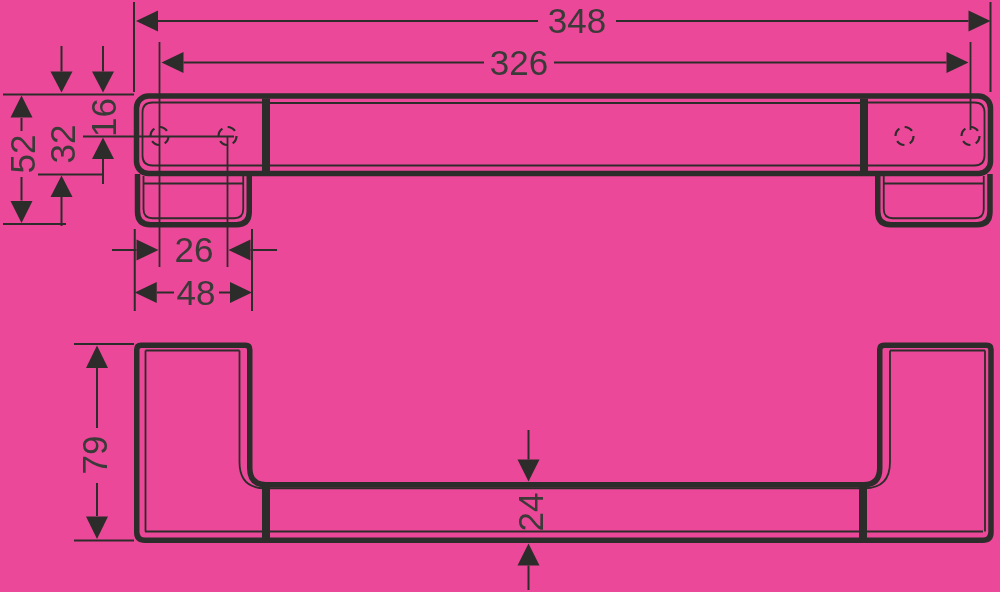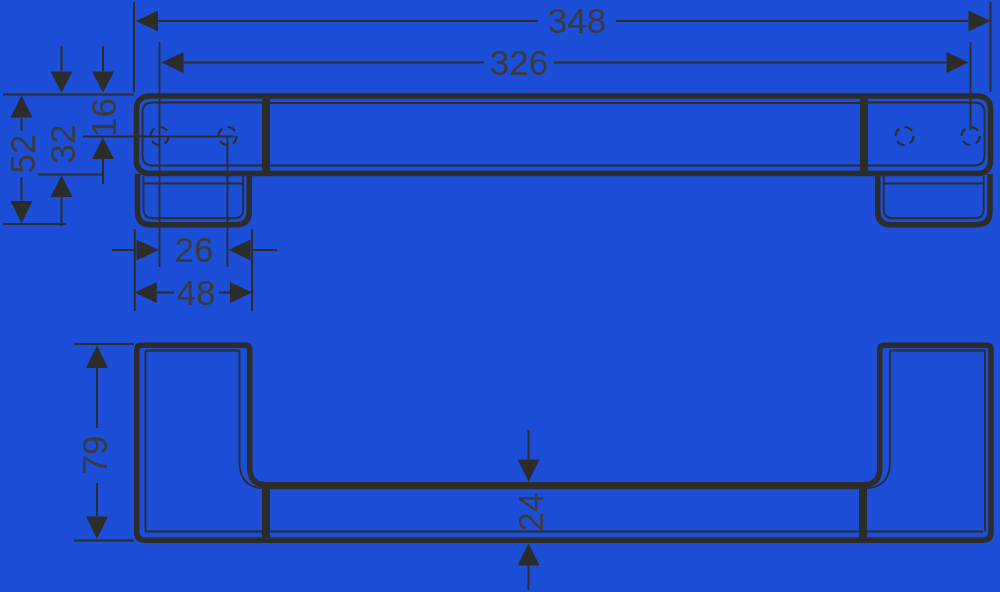--- a/index.html
+++ b/index.html
@@ -1,16 +1,16 @@
 <!DOCTYPE html>
 <html><head>
 <meta charset="utf-8">
 <style>
   html,body{margin:0;padding:0;background:#ffffff;}
-  .stage{position:relative;width:1000px;height:592px;background:#1d4ed8;overflow:hidden;
+  .stage{position:relative;width:1000px;height:592px;background:#ec4899;overflow:hidden;
          font-family:"Liberation Sans",sans-serif;}
   svg{display:block;}
   .s-thick{fill:none;stroke:#2c2c2a;stroke-width:5.5;}
   .s-div{fill:none;stroke:#2c2c2a;stroke-width:8;}
   .s-thin{fill:none;stroke:#2c2c2a;stroke-width:1.8;}
   .s-dim{fill:none;stroke:#2c2c2a;stroke-width:2;}
   .s-hole{fill:none;stroke:#2c2c2a;stroke-width:2.2;stroke-dasharray:8.5 5.6;}
   .arrow{fill:#2c2c2a;stroke:none;}
   .dim-text{font-family:"Liberation Sans",sans-serif;font-size:35px;fill:#3a3a38;
             text-anchor:middle;letter-spacing:0px;}

